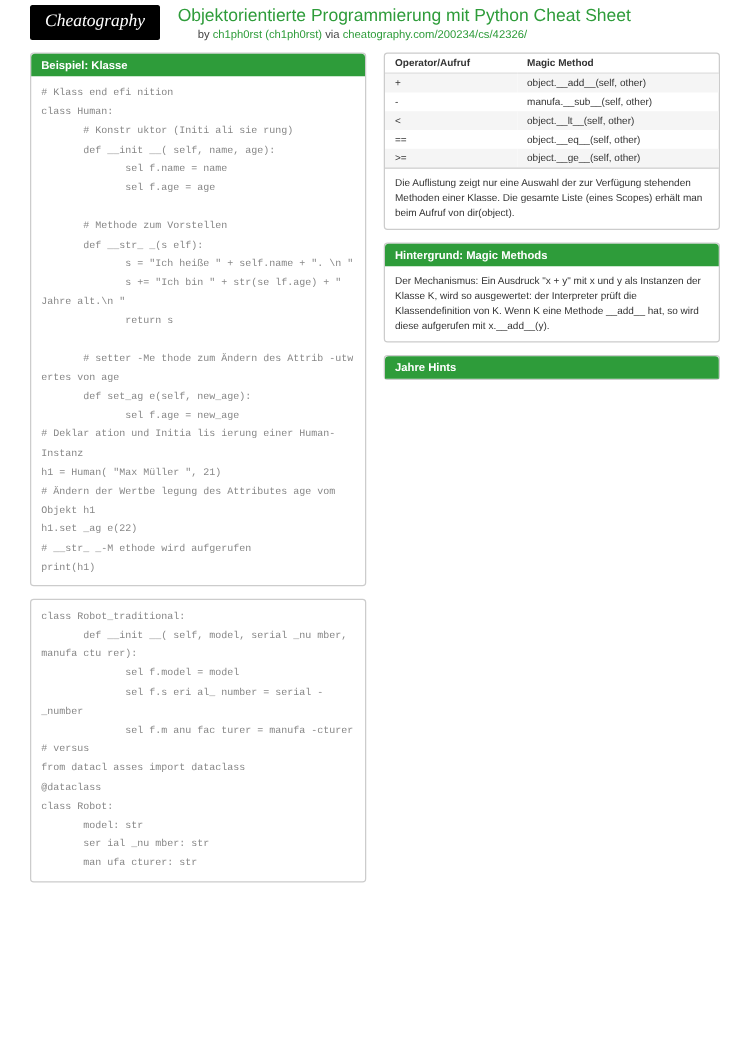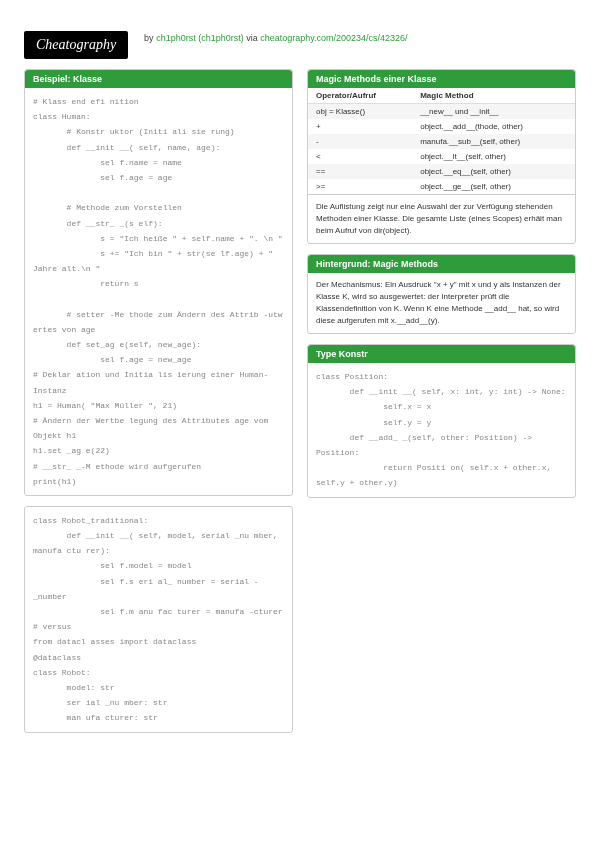--- a/index.html
+++ b/index.html
@@ -1,16 +1,16 @@
 <!DOCTYPE html>
 <html><head>
 <meta charset="utf-8">
 <style>
 body{margin:0;font-family:-apple-system,BlinkMacSystemFont,"Segoe UI",Arial,sans-serif;font-size:8.5px;background:#fff;color:#333;width:600px}
-.header{padding:31px 24px 10px;display:flex;align-items:flex-start;}
+.header{padding:4px 24px 10px;display:flex;align-items:flex-start;gap:14px}
 .logo{background:#000;color:#fff;padding:6px 12px;font-size:14px;font-family:Georgia,serif;font-style:italic;border-radius:2px}
 .header-text h1{margin:0;color:#2e9c3a;font-size:14px;font-weight:400}
 .header-text p{margin:2px 16px 0;font-size:9px;color:#444}
 .header-text a{color:#2e9c3a;text-decoration:none}
 .cols{display:flex;gap:14px;padding:0 24px 20px}
 .col{flex:1;min-width:0}
 .block{border:1px solid #ccc;border-radius:3px;margin-bottom:10px;background:#fff}
 .block-h{background:#2e9c3a;color:#fff;padding:4px 8px;font-size:9px;font-weight:600;border-radius:3px 3px 0 0}
 .code{font-family:"Courier New",monospace;font-size:8px;line-height:1.9;color:#888;padding:6px 8px;white-space:pre-wrap;word-break:break-word}
 .tbl{width:100%;border-collapse:collapse;font-size:8px}
@@ -19,20 +19,21 @@
 .tbl tr:nth-child(even) td{background:#f5f5f5}
 .note{padding:6px 8px;font-size:8px;line-height:1.5;border-top:1px solid #ccc}
 .prose{padding:6px 8px;font-size:8px;line-height:1.5}
 </style>
 </head>
 <body>
 
 <div class="header">
   <div class="logo">Cheatography</div>
   <div class="header-text">
+    <h1>Objektorientierte Programmierung mit Python Cheat Sheet</h1>
     <p>
       <span>by </span><a>ch1ph0rst (ch1ph0rst)</a><span> via </span><a>cheatography.com/200234/cs/42326/</a>
     </p>
   </div>
 </div>
 
 <div class="cols">
   <div class="col">
 
     <div class="block">
@@ -73,34 +74,29 @@
 class Robot:
        model: str
        ser ial _nu mber: str
        man ufa cturer: str</div>
     </div>
 
   </div>
   <div class="col">
 
     <div class="block">
-      <div class="block-h">Magic Methods einer Klasse</div>
       <table class="tbl">
         <tbody>
             <tr>
           <th>Operator/Aufruf</th>
           <th>Magic Method</th>
         </tr>
         <tr>
-              <td>obj = Klasse()</td>
-              <td>__new__ und __init__</td>
-            </tr>
-        <tr>
               <td>+</td>
-              <td>object.__add__(thode, other)</td>
+              <td>object.__add__(self, other)</td>
             </tr>
         <tr>
               <td>-</td>
               <td>manufa.__sub__(self, other)</td>
             </tr>
         <tr>
               <td>&lt;</td>
               <td>object.__lt__(self, other)</td>
             </tr>
         <tr>
@@ -115,23 +111,17 @@
         </table>
       <div class="note">Die Auflistung zeigt nur eine Auswahl der zur Verfügung stehenden Methoden einer Klasse. Die gesamte Liste (eines Scopes) erhält man beim Aufruf von dir(object).</div>
     </div>
 
     <div class="block">
       <div class="block-h">Hintergrund: Magic Methods</div>
       <div class="prose">Der Mechanismus: Ein Ausdruck "x + y" mit x und y als Instanzen der Klasse K, wird so ausgewertet: der Interpreter prüft die Klassendefinition von K. Wenn K eine Methode __add__ hat, so wird diese aufgerufen mit x.__add__(y).</div>
     </div>
 
     <div class="block">
-      <div class="block-h">Type Konstr</div>
-      <div class="code">class Position:
-       def __init __( self, x: int, y: int) -&gt; None:
-              self.x = x
-              self.y = y
-       def __add_ _(self, other: Position) -&gt; Position:
-              return Positi on( self.x + other.x, self.y + other.y)</div>
+      <div class="block-h">Jahre Hints</div>
     </div>
 
   </div>
 </div>
 
 </body></html>

